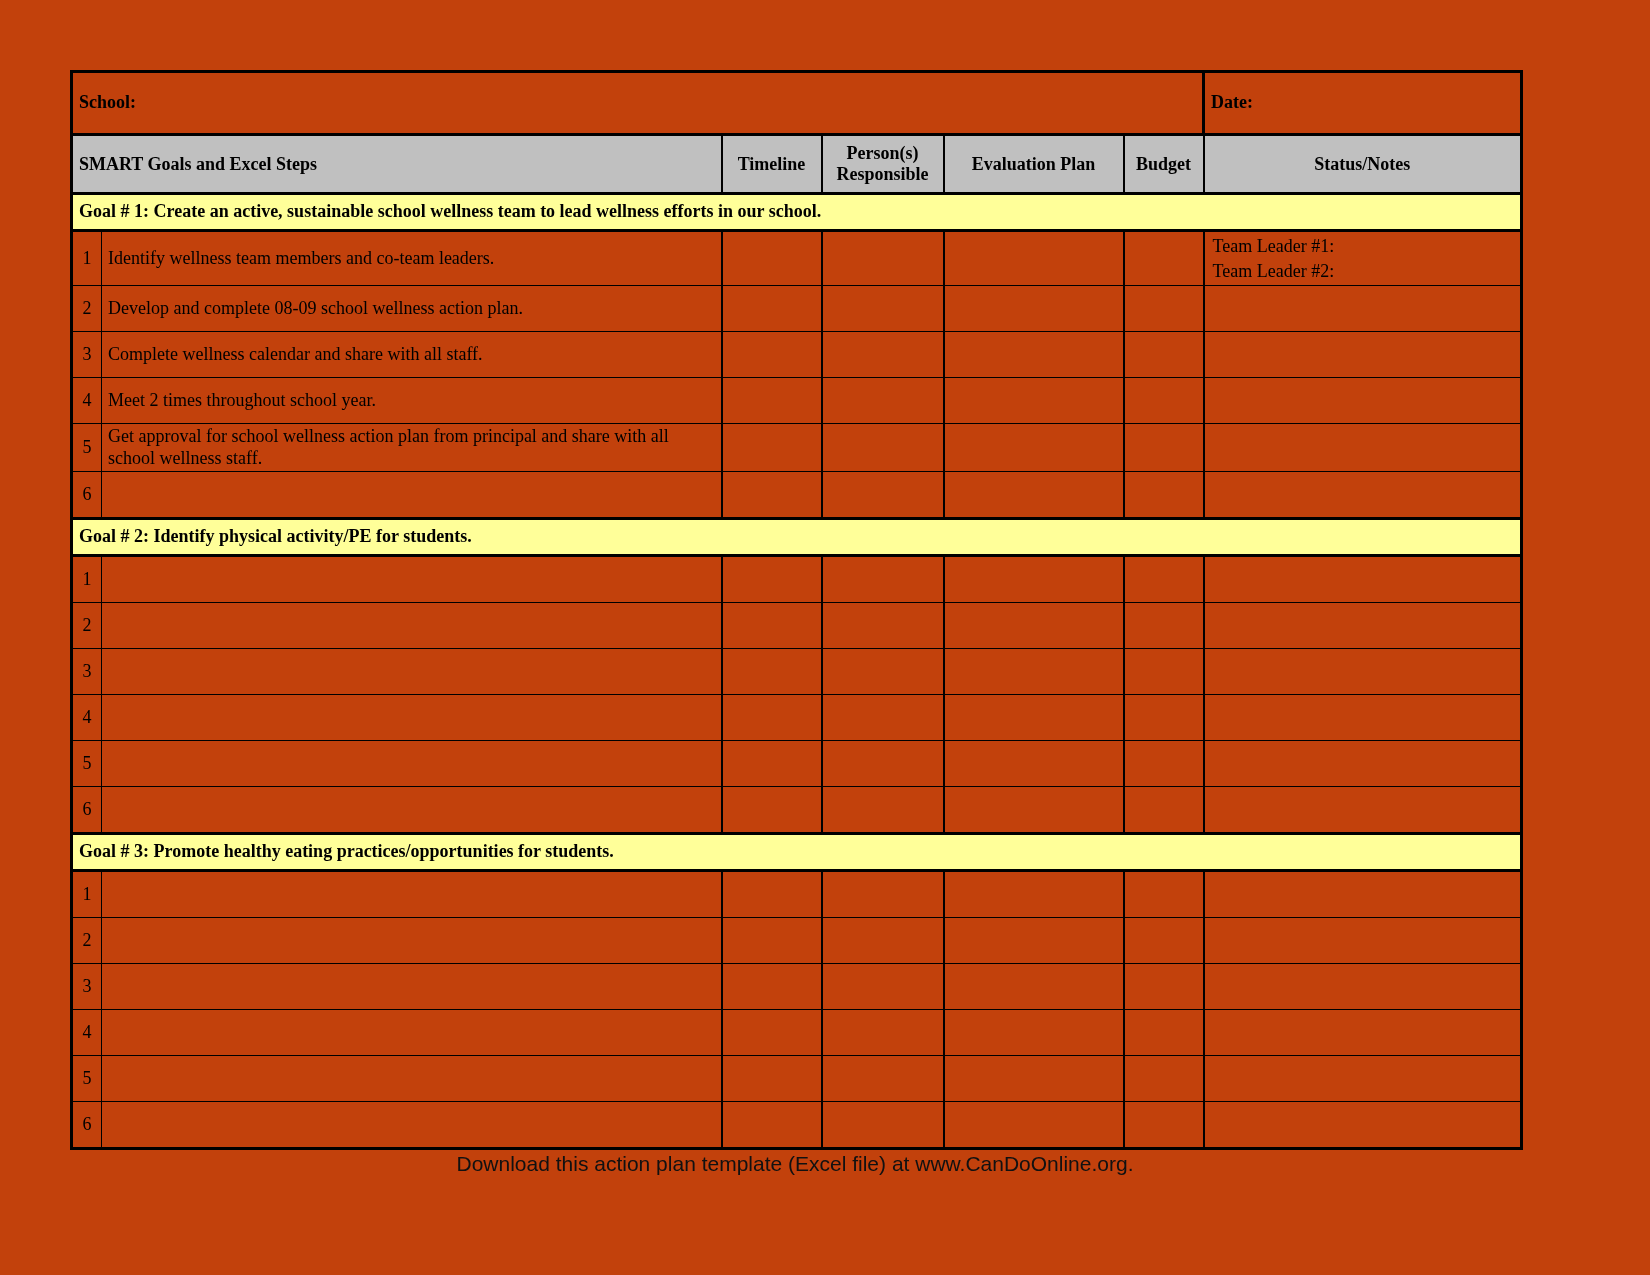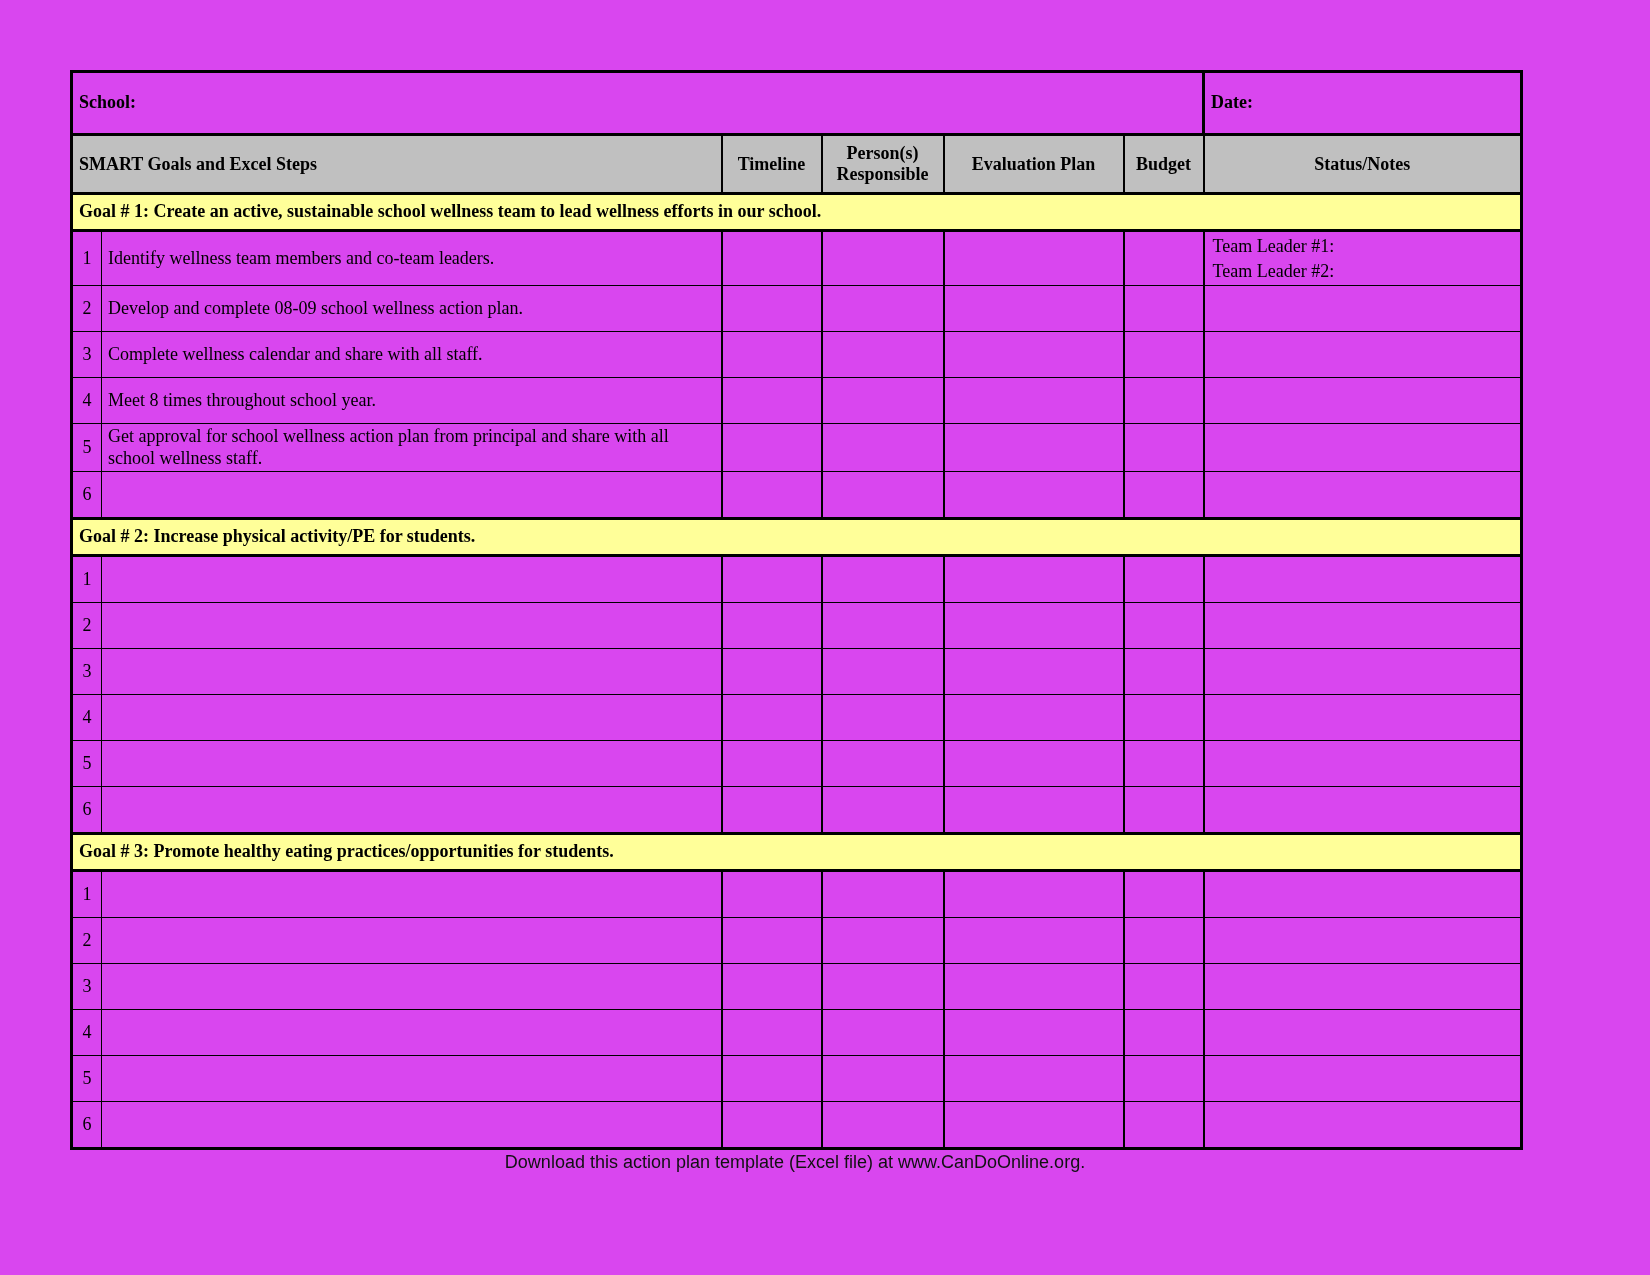--- a/index.html
+++ b/index.html
@@ -1,20 +1,20 @@
 <!DOCTYPE html>
 <html><head>
 <meta charset="utf-8">
 <style>
   html, body { margin: 0; padding: 0; background: #ffffff; }
   .page {
     position: relative;
     width: 1650px;
     height: 1275px;
-    background: #d946ef;
+    background: #c2410c;
     font-family: "Liberation Serif", serif;
     color: #000000;
     overflow: hidden;
   }
   table.plan {
     position: absolute;
     left: 70px;
     top: 70px;
     width: 1450px;
     border-collapse: collapse;
@@ -66,21 +66,21 @@
   }
   td.cell-action { border-left: 1px solid #000000; margin-top: 44px; }
   td.cell-status { white-space: pre-line; line-height: 1.35; padding-left: 8px; }
   .footer {
     position: absolute;
     left: 70px;
     top: 1152px;
     width: 1450px;
     text-align: center;
     font-family: "Liberation Sans", sans-serif;
-    font-size: 18px;
+    font-size: 21px;
     color: #111111;
   }
 </style>
 </head>
 <body>
 
 <div class="page">
 
   <table class="plan">
     <colgroup>
@@ -138,21 +138,21 @@
           <td class="cell-num">3</td>
           <td class="cell-action">Complete wellness calendar and share with all staff.</td>
           <td class="cell-timeline"></td>
           <td class="cell-person"></td>
           <td class="cell-evaluation"></td>
           <td class="cell-budget"></td>
           <td class="cell-status"></td>
         </tr>
         <tr class="step-row">
           <td class="cell-num">4</td>
-          <td class="cell-action">Meet 8 times throughout school year.</td>
+          <td class="cell-action">Meet 2 times throughout school year.</td>
           <td class="cell-timeline"></td>
           <td class="cell-person"></td>
           <td class="cell-evaluation"></td>
           <td class="cell-budget"></td>
           <td class="cell-status"></td>
         </tr>
         <tr class="step-row">
           <td class="cell-num">5</td>
           <td class="cell-action">Get approval for school wellness action plan from principal and share with all school wellness staff.</td>
           <td class="cell-timeline"></td>
@@ -164,21 +164,21 @@
         <tr class="step-row">
           <td class="cell-num">6</td>
           <td class="cell-action"></td>
           <td class="cell-timeline"></td>
           <td class="cell-person"></td>
           <td class="cell-evaluation"></td>
           <td class="cell-budget"></td>
           <td class="cell-status"></td>
         </tr>
         <tr>
-          <td colspan="7" class="goal-bar">Goal # 2: Increase physical activity/PE for students.</td>
+          <td colspan="7" class="goal-bar">Goal # 2: Identify physical activity/PE for students.</td>
         </tr>
         <tr class="step-row">
           <td class="cell-num">1</td>
           <td class="cell-action"></td>
           <td class="cell-timeline"></td>
           <td class="cell-person"></td>
           <td class="cell-evaluation"></td>
           <td class="cell-budget"></td>
           <td class="cell-status"></td>
         </tr>

